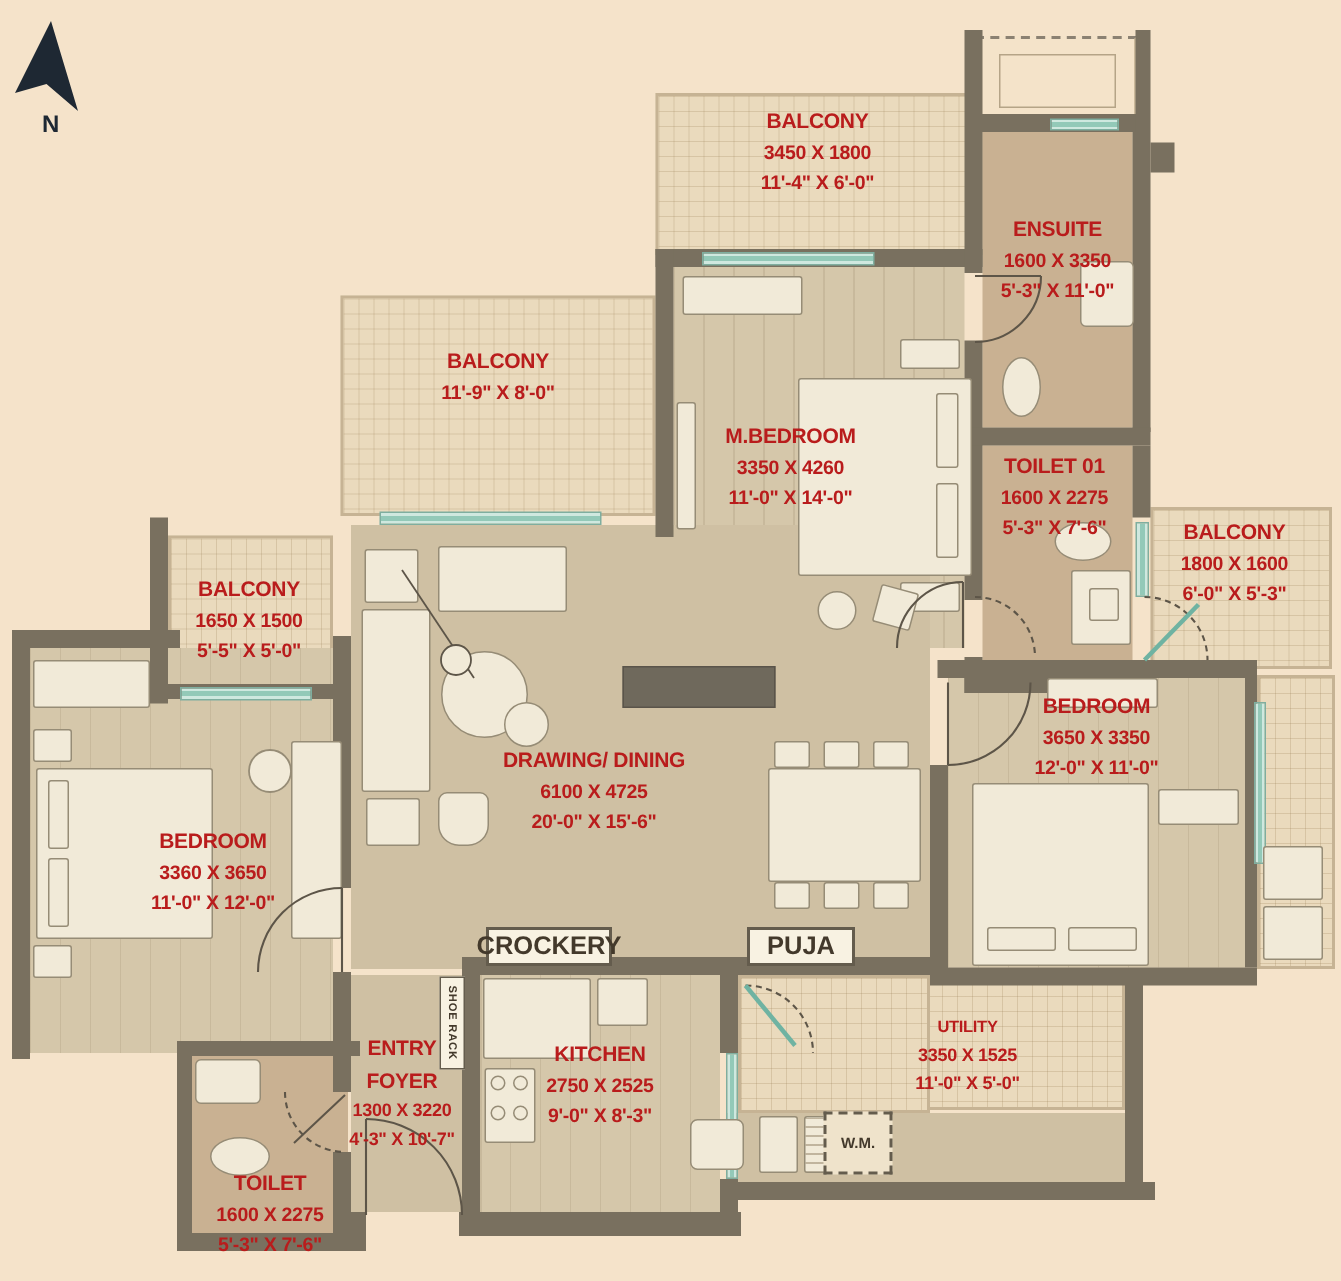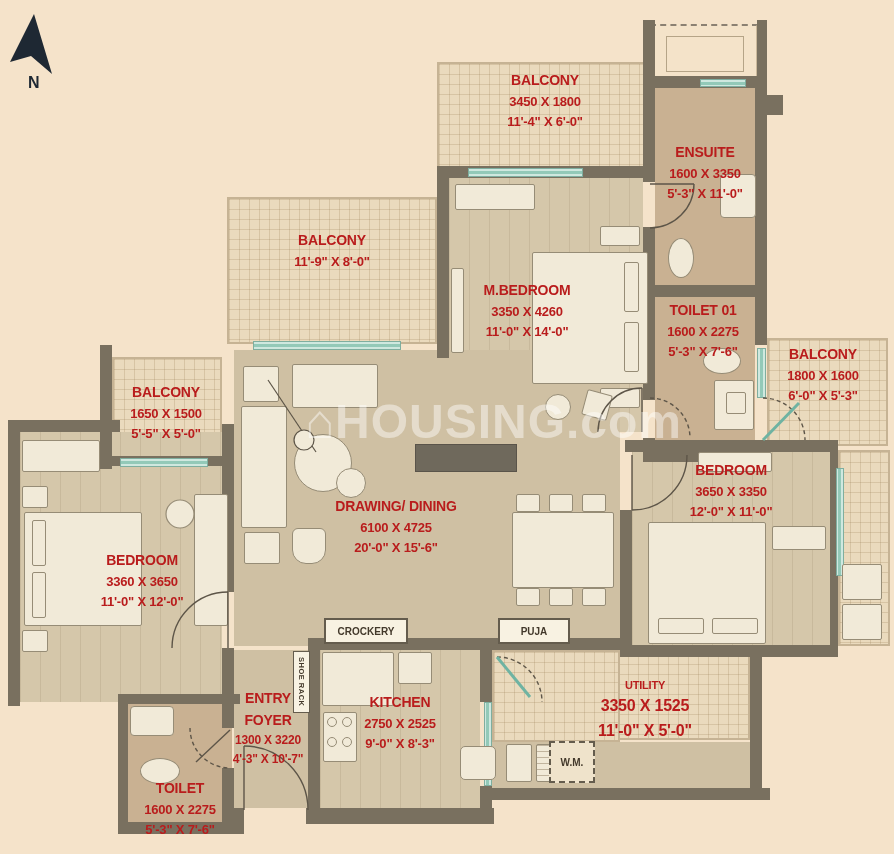--- a/index.html
+++ b/index.html
@@ -18,24 +18,24 @@
   .win{position:absolute;background:linear-gradient(#cfe8df 25%,#93c9b8 25% 75%,#cfe8df 75%);
        border:1px solid #7fae9f;box-sizing:border-box;}
   .winv{position:absolute;background:linear-gradient(90deg,#cfe8df 25%,#93c9b8 25% 75%,#cfe8df 75%);
        border:1px solid #7fae9f;box-sizing:border-box;}
   .furn{position:absolute;background:#f1ead8;border:1px solid #968c76;border-radius:2px;box-sizing:border-box;}
   .round{border-radius:50%;}
   .lbl{position:absolute;text-align:center;color:#b91c1c;font-weight:700;line-height:1.55;letter-spacing:-.2px;}
   .rn{font-size:14px;}
   .rd{font-size:13px;}
   .lbl-sm .rn{font-size:11px;}
-  .lbl-sm .rd{font-size:16px;}
+  .lbl-sm .rd{font-size:12px;}
   .lbl-ef .rd{font-size:12px;}
   .tag{position:absolute;background:#f8f2e2;border:2px solid #645c4d;color:#43392b;font-weight:700;
-       font-size:10px;display:flex;align-items:center;justify-content:center;box-sizing:border-box;}
+       font-size:17px;display:flex;align-items:center;justify-content:center;box-sizing:border-box;}
   .tag-dashed{border-style:dashed;font-size:10px;background:#efe3cb;}
   .vtext{writing-mode:vertical-rl;font-size:7.5px;letter-spacing:.5px;}
   .wm{position:absolute;left:305px;top:394px;font-size:48px;font-weight:700;
       color:rgba(255,255,255,.45);letter-spacing:1px;white-space:nowrap;}
   .ledge{background:#f4e3c9;border:2px solid #cbb99b;border-top:2px dashed #8b8172;box-sizing:border-box;}
   svg{position:absolute;left:0;top:0;}
 </style>
 </head>
 <body>
 
@@ -187,23 +187,20 @@
       <path d="M268,380 L316,452" stroke-width="1.2"></path>
     </g>
     <path d="M763,440 L799,403" stroke="#6fb3a2" stroke-width="3" fill="none"></path>
     <path d="M497,657 L530,697" stroke="#6fb3a2" stroke-width="3" fill="none"></path>
     <circle cx="304" cy="440" r="10" fill="#f1ead8" stroke="#5d5548" stroke-width="1.2"></circle>
     <circle cx="180" cy="514" r="14" fill="#f1ead8" stroke="#968c76" stroke-width="1.2"></circle>
     <polygon points="34,14 52,74 31,56 10,62" fill="#1e2833"></polygon>
     <text x="28" y="88" font-size="16" font-weight="bold" fill="#1e2833" font-family="Liberation Sans, sans-serif">N</text>
   </svg>
 
-  <div class="wm">
-    <span>⌂</span><span>HOUSING.com</span>
-  </div>
 
   <div class="lbl" style="left:465px;top:70px;width:160px;">
     <div class="rn">BALCONY</div>
     <div class="rd">3450 X 1800</div>
     <div class="rd">11'-4" X 6'-0"</div>
   </div>
   <div class="lbl" style="left:653px;top:142px;width:104px;">
     <div class="rn">ENSUITE</div>
     <div class="rd">1600 X 3350</div>
     <div class="rd">5'-3" X 11'-0"</div>

